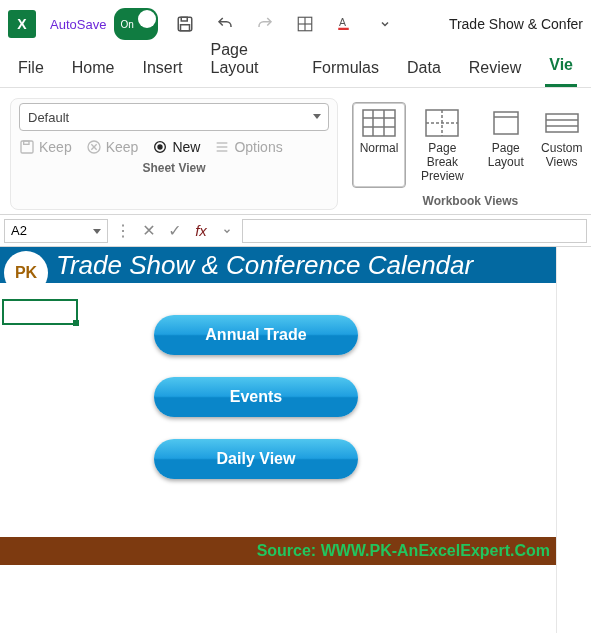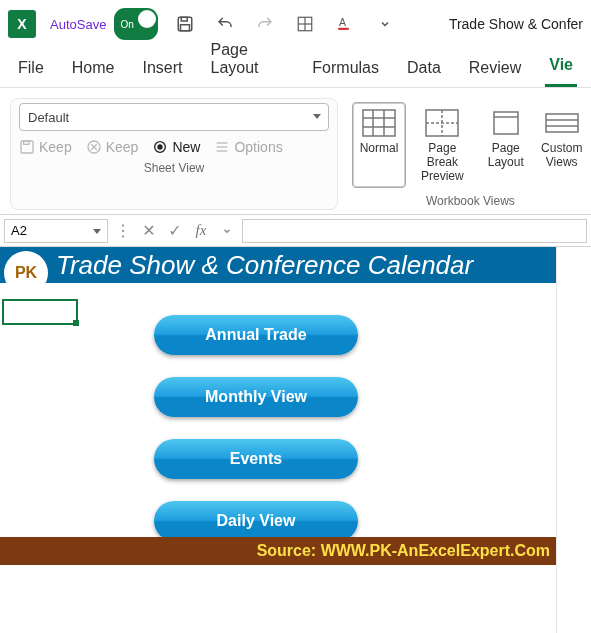--- a/index.html
+++ b/index.html
@@ -16,58 +16,58 @@
   .doc-title { margin-left: auto; font-size: 14px; color: #222; white-space: nowrap; }
 
   
   .tabs { height: 40px; display: flex; align-items: flex-end; gap: 20px; padding: 0 14px; font-size: 16px; color: #333; border-bottom: 1px solid #e0e0e0; }
   .tab { padding: 6px 4px 10px 4px; cursor: pointer; }
   .tab.active { color: #0f7b41; border-bottom: 3px solid #0f7b41; font-weight: 600; }
 
   
   .ribbon { display: flex; padding: 10px 10px 4px 10px; gap: 6px; border-bottom: 1px solid #d6d6d6; background:#fff;}
   .ribbon-group { display:flex; flex-direction:column; align-items:center; padding: 4px 8px 2px 8px; border:1px solid #e8e8e8; border-radius:8px; background:#fcfcfc;}
-  .group-label { font-size: 12px; color: #666; margin-top: 6px; }
+  .group-label { font-size: 12px; color: #666; margin-top: 6px; font-weight: bold; }
   .sheet-view-top { display:flex; flex-direction:column; gap:8px; width:310px;}
   .sv-select { width: 100%; height: 28px; border:1px solid #bbb; border-radius:4px; padding:0 24px 0 8px; font-size:13px; color:#444; appearance:none; background:#fff; position:relative;}
   .sv-select-wrap{position:relative;}
   .sv-select-wrap::after{content:""; position:absolute; right:8px; top:11px; border-left:4px solid transparent;border-right:4px solid transparent;border-top:5px solid #666;}
   .sv-row { display:flex; gap:14px; align-items:center;}
   .sv-btn { display:flex; align-items:center; gap:4px; font-size:14px; color:#a8a8a8; cursor:pointer;}
   .sv-btn.enabled{color:#222;}
   .sv-btn .ic{width:16px;height:16px;}
 
   .wb-views { display:flex; gap:2px; }
   .wb-btn { display:flex; flex-direction:column; align-items:center; justify-content:flex-start; padding:6px 8px 4px 8px; border:1px solid transparent; border-radius:4px; cursor:pointer; font-size:12px; color:#333; min-width:54px;}
   .wb-btn.active { background:#fff; border-color:#aaa; box-shadow:inset 0 0 0 1px #ccc;}
   .wb-btn .big-ic{width:34px;height:28px;margin-bottom:4px;}
   .wb-btn .lbl{line-height:14px; text-align:center; white-space:pre-line;}
 
   
   .fbar { height: 32px; display:flex; align-items:center; border-bottom:1px solid #d6d6d6; padding:0 4px; gap:4px;}
   .namebox { width:104px; height:24px; border:1px solid #ccc; display:flex; align-items:center; padding:0 6px; font-size:13px; position:relative;}
   .namebox::after{content:""; position:absolute; right:6px; top:9px; border-left:4px solid transparent;border-right:4px solid transparent;border-top:5px solid #666;}
   .fbar-btn { width:22px; height:22px; display:flex; align-items:center; justify-content:center; color:#888; cursor:pointer;}
-  .fx { font-style:italic; font-family:Liberation Serif, serif; font-size:15px; color:#737373;text-align:center;}
+  .fx { font-style:italic; font-family:Liberation Sans, sans-serif; font-size:15px; color:#7f1d1d;text-align:center;}
   .formula-input { flex:1; height:24px; border:1px solid #ccc; padding:0 6px; font-size:13px;}
 
   
   .sheet { position:relative; }
   .banner { background:#0369a1; color:#fff; font-weight:normal; font-style:italic; font-size:26px; height:36px; display:flex; align-items:center; padding-left:56px; font-family:Arial,sans-serif; width:556px;}
   .banner-logo { position:absolute; left:4px; top:4px; width:44px; height:44px; background:#fff; border-radius:50%; display:flex; align-items:center; justify-content:center; font-weight:bold; color:#a16207; font-size:16px;}
   .sel-cell { position:absolute; top:52px; left:2px; width:76px; height:26px; border:2px solid #0f7b41; background:#fff;}
   .sel-cell::after{content:""; position:absolute; right:-3px; bottom:-3px; width:6px; height:6px; background:#0f7b41;}
 
   .btns-col { position:absolute; top:68px; left:154px; display:flex; flex-direction:column; gap:22px;}
   .pill { width:204px; height:40px; border-radius:20px; display:flex; align-items:center; justify-content:center; color:#fff; font-weight:bold; font-size:16px; cursor:pointer;
     background: linear-gradient(to bottom, #4fc6ef 0%, #1f9fe0 48%, #0a86c9 52%, #0a86c9 100%);
     box-shadow: 0 2px 4px rgba(0,0,0,0.35);
   }
 
-  .source-bar { position:absolute; top:290px; left:0; width:556px; height:28px; background:#7d3a10; color:#fde047; font-weight:bold; font-size:16px; display:flex; align-items:center; justify-content:flex-end; padding-right:6px;}
+  .source-bar { position:absolute; top:290px; left:0; width:556px; height:28px; background:#7d3a10; color:#22c55e; font-weight:bold; font-size:16px; display:flex; align-items:center; justify-content:flex-end; padding-right:6px;}
 
   .grid-edge { position:absolute; top:0; left:556px; width:35px; height:633px; background:#fff; border-left:1px solid #e6e6e6;}
 </style>
 </head>
 <body>
 
 <div class="titlebar">
   <div class="app-icon">X</div>
   <span class="autosave-label">AutoSave</span>
   <div class="autosave-toggle">
@@ -228,20 +228,19 @@
   <input class="formula-input" style="">
 </div>
 
 <div class="sheet">
   <div class="banner">Trade Show &amp; Conference Calendar</div>
   <div class="banner-logo">PK</div>
   <div class="sel-cell"></div>
 
   <div class="btns-col">
     <div class="pill">Annual Trade</div>
-    <div class="pill">Monthly View</div>
     <div class="pill">Events</div>
     <div class="pill">Daily View</div>
   </div>
 
   <div class="source-bar">Source: WWW.PK-AnExcelExpert.Com</div>
   <div class="grid-edge"></div>
 </div>
 
 </body></html>

